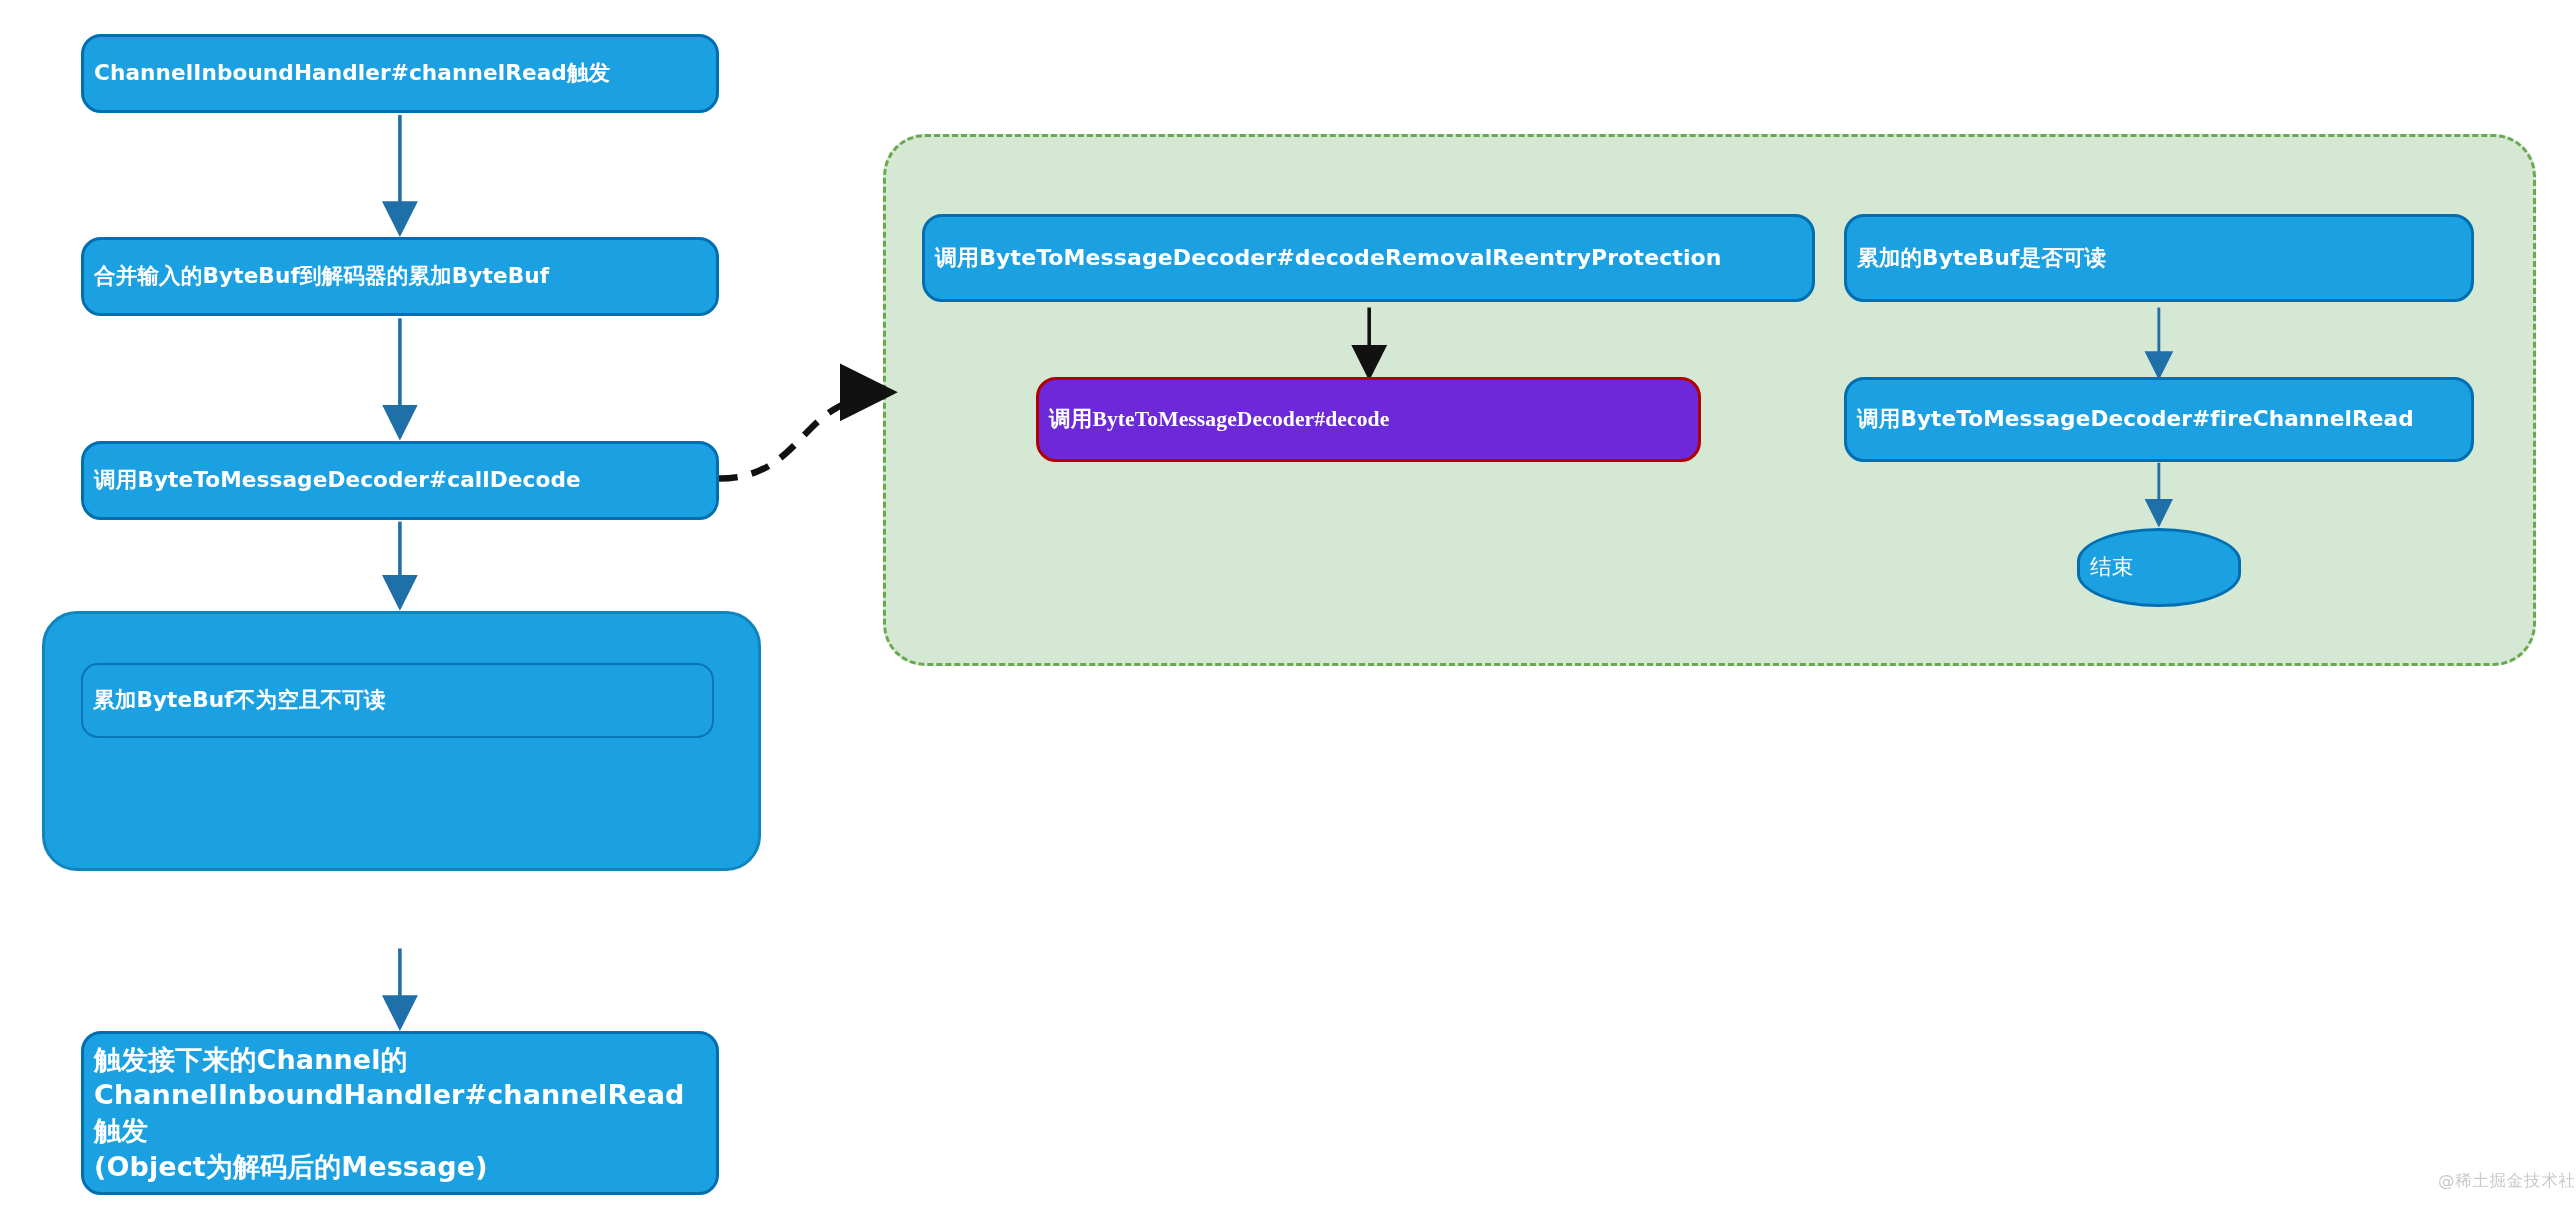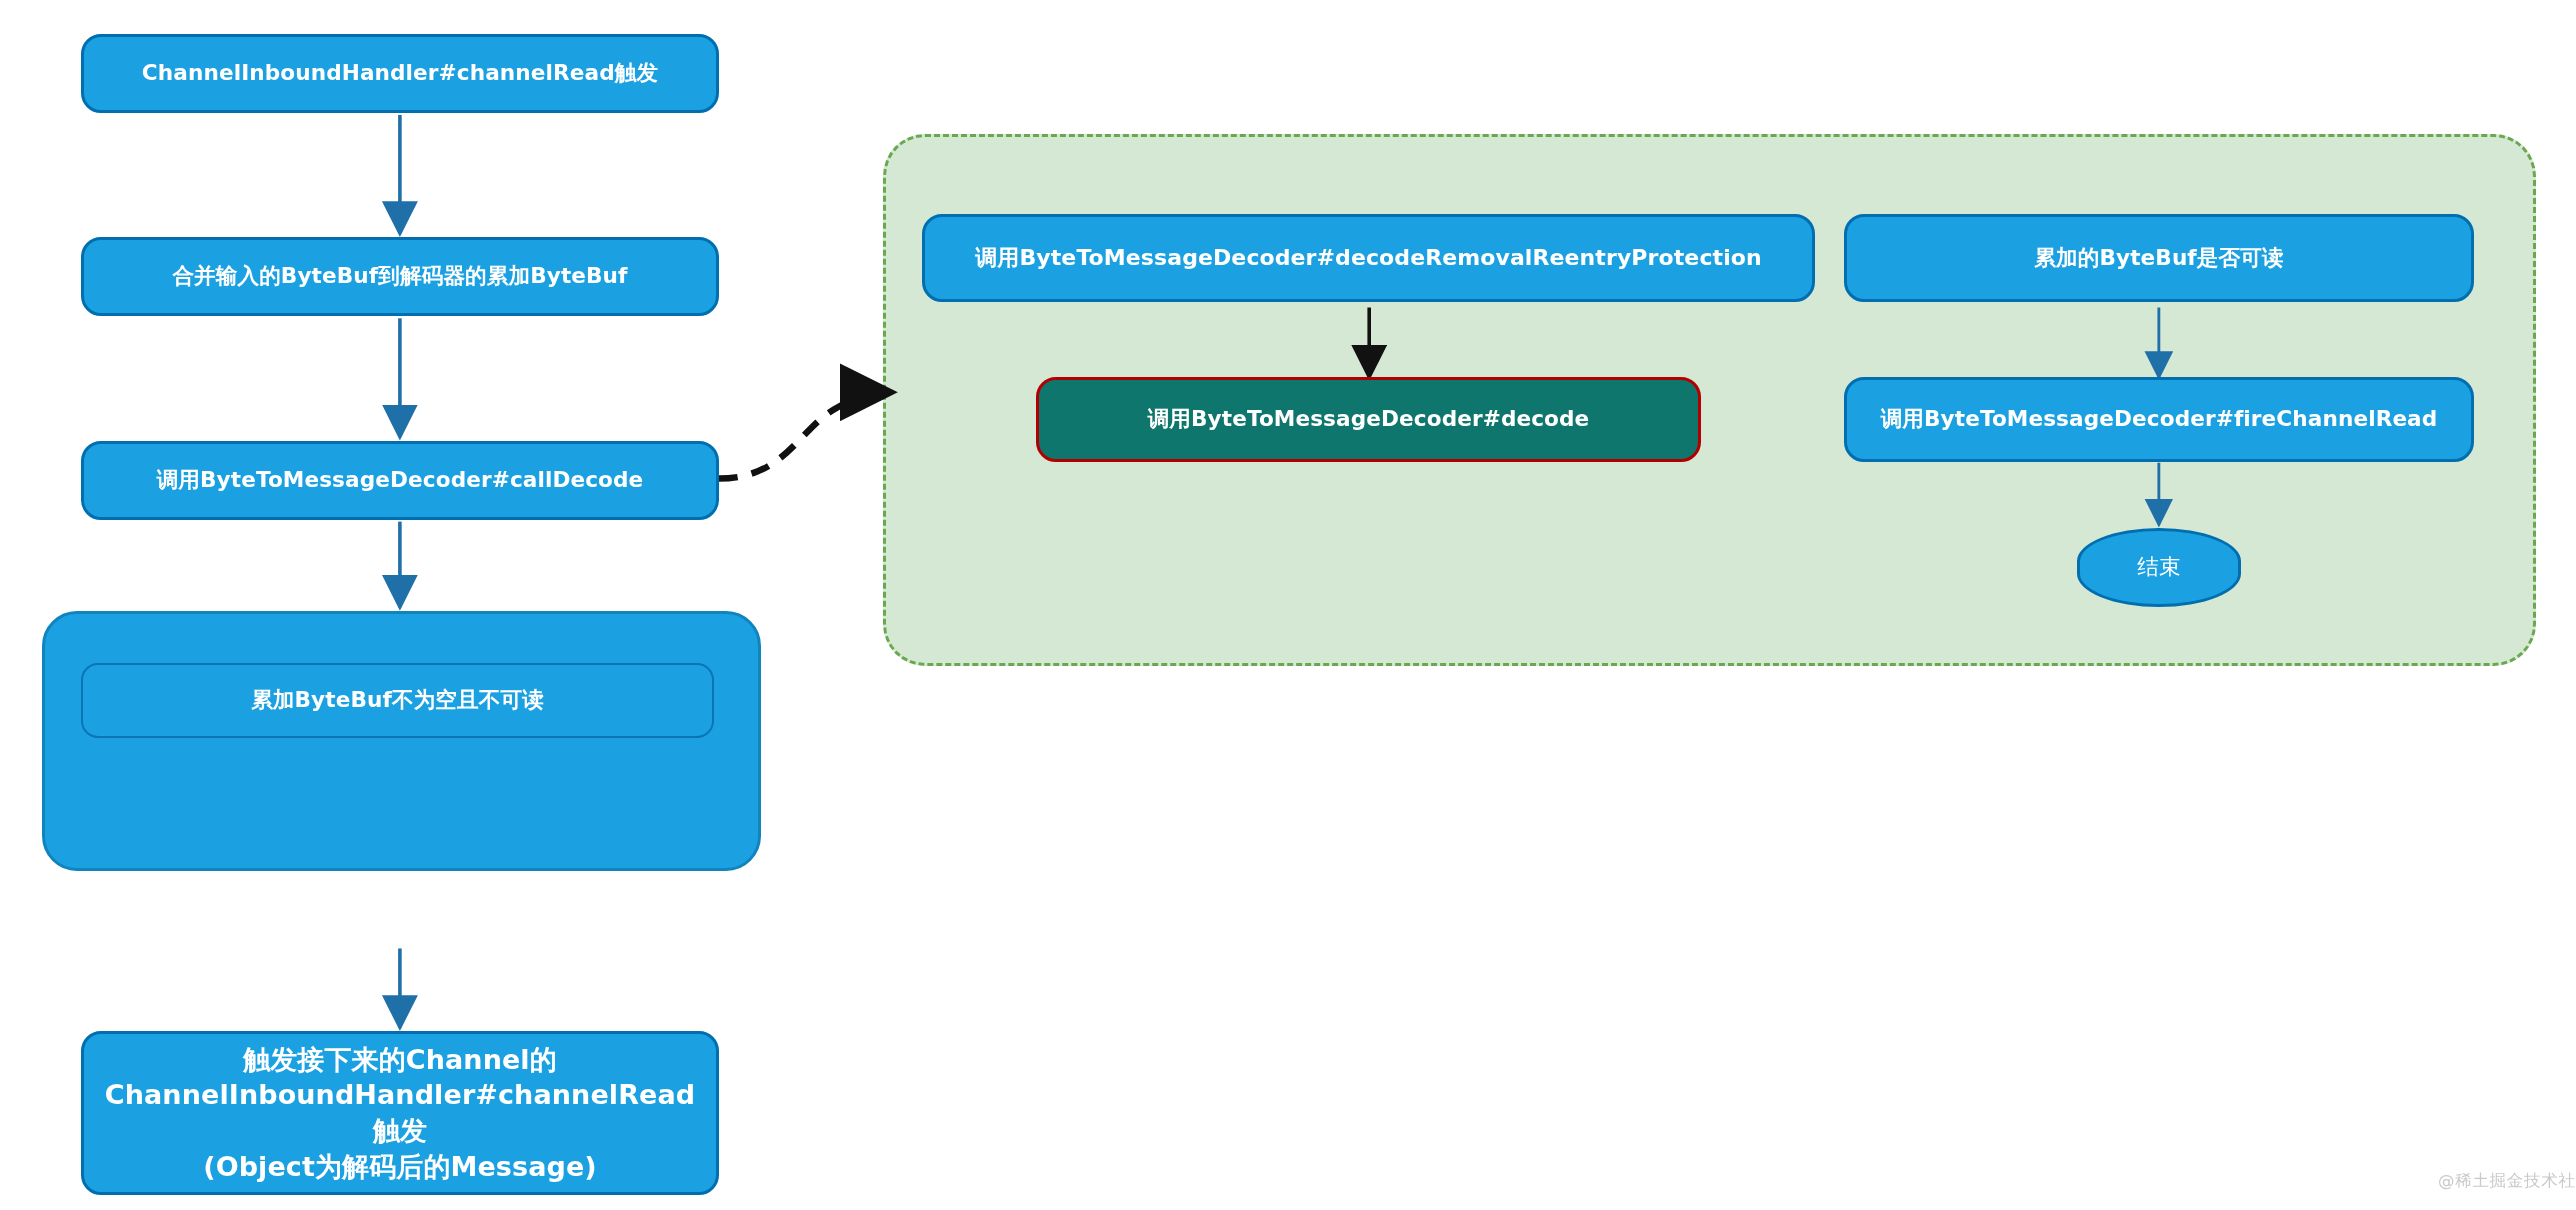--- a/index.html
+++ b/index.html
@@ -17,39 +17,40 @@
     background: #ffffff;
     overflow: hidden;
   }
   
   .node {
     position: absolute;
     box-sizing: border-box;
     display: flex;
     align-items: center;
     justify-content: center;
-    text-align: center;
+    text-align: left;
     color: #ffffff;
     border-radius: 20px;
     line-height: 1.32;
     letter-spacing: 0.1px;
     padding: 2.9px 10px;
     font-weight: 600;
   }
   .node.blue {
     background: #1ba1e2;
     border: 3.6px solid #006eaf;
   }
   .node.blue-thin {
     background: #1ba1e2;
     border: 2.2px solid #0b74b5;
   }
   .node.red {
-    background: #0f766e;
+    background: #6d28d9;
     border: 3.6px solid #b20000;
+    font-family: Liberation Serif, serif;
   }
   .node.container {
     background: #1ba1e2;
     border: 3.6px solid #0f84bd;
     border-radius: 35px;
     display: block;
   }
   .node.ellipse {
     border-radius: 50% / 42%;
   }

